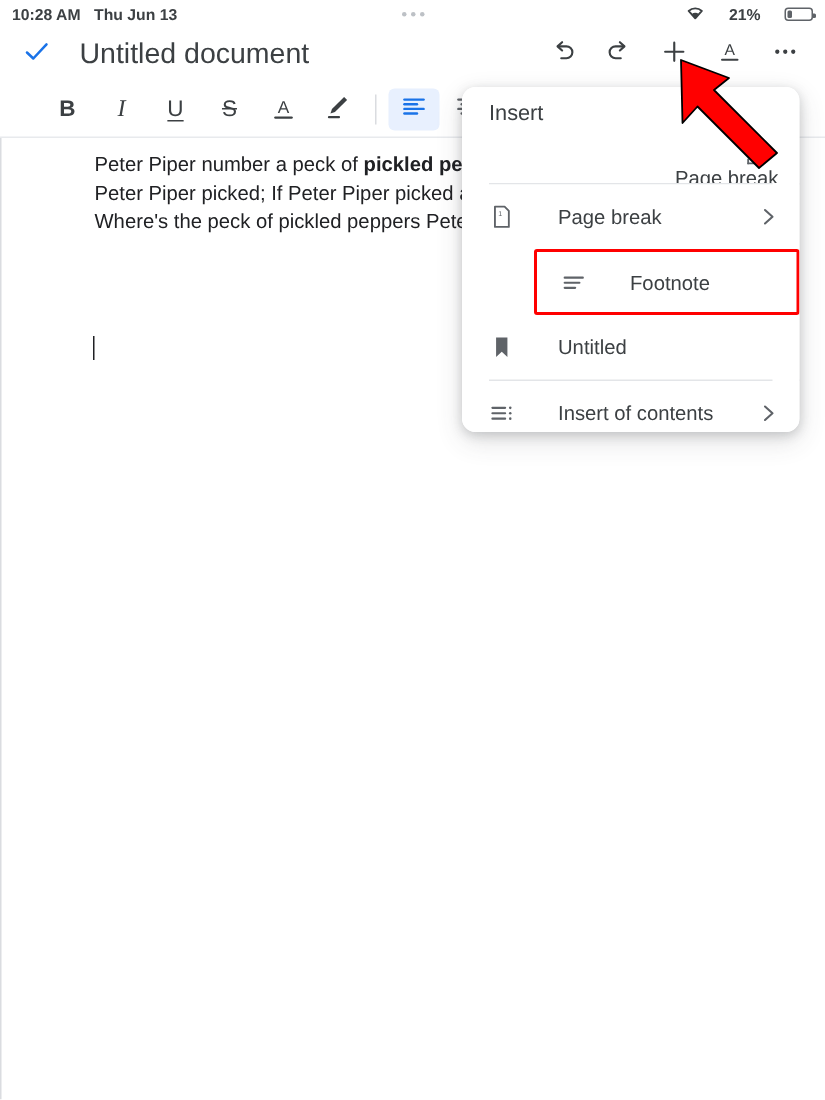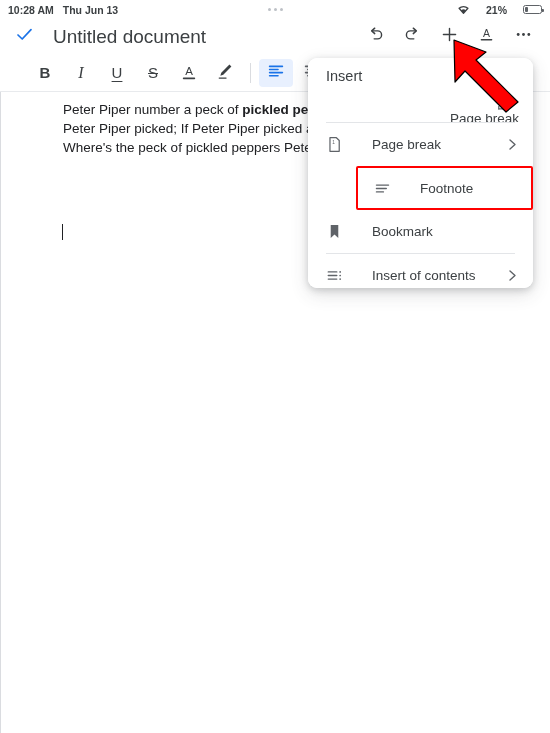--- a/index.html
+++ b/index.html
@@ -473,21 +473,21 @@
       </span>
       <span class="mi-label">Footnote</span>
     </div>
 
     <div class="menu-item">
       <span class="mi-icon">
         <svg width="17" height="17" viewBox="0 0 18 18">
           <path d="M5 2.2 H13 V15.8 L9 12.2 L5 15.8 Z" fill="#5f6368"></path>
         </svg>
       </span>
-      <span class="mi-label">Bookmark</span>
+      <span class="mi-label">Untitled</span>
     </div>
 
     <div class="menu-sep"></div>
 
     <div class="menu-item">
       <span class="mi-icon">
         <svg width="17" height="17" viewBox="0 0 18 18">
           <g stroke="#5f6368" stroke-width="1.5" stroke-linecap="round">
             <path d="M2.4 5.2 H11.4"></path>
             <path d="M2.4 9 H11.4"></path>

